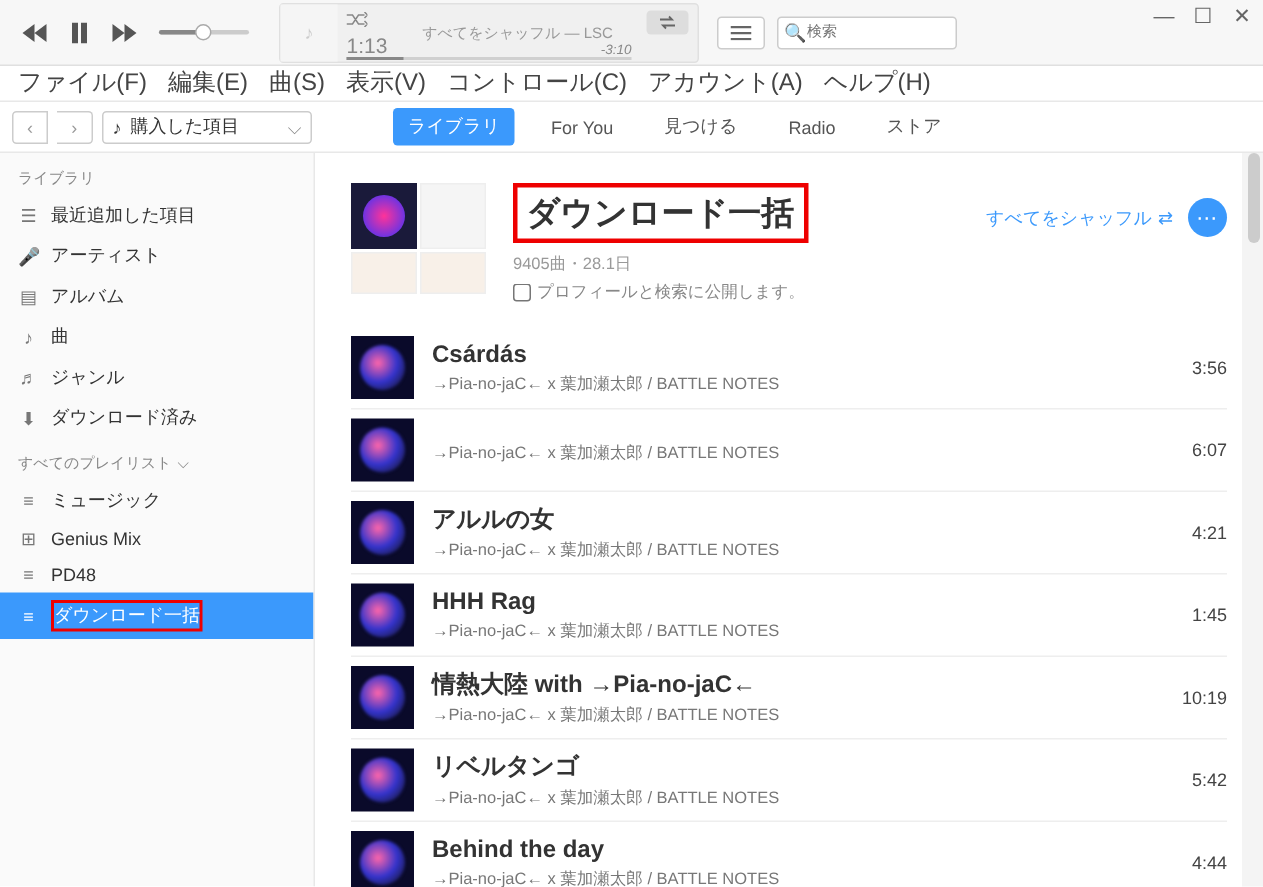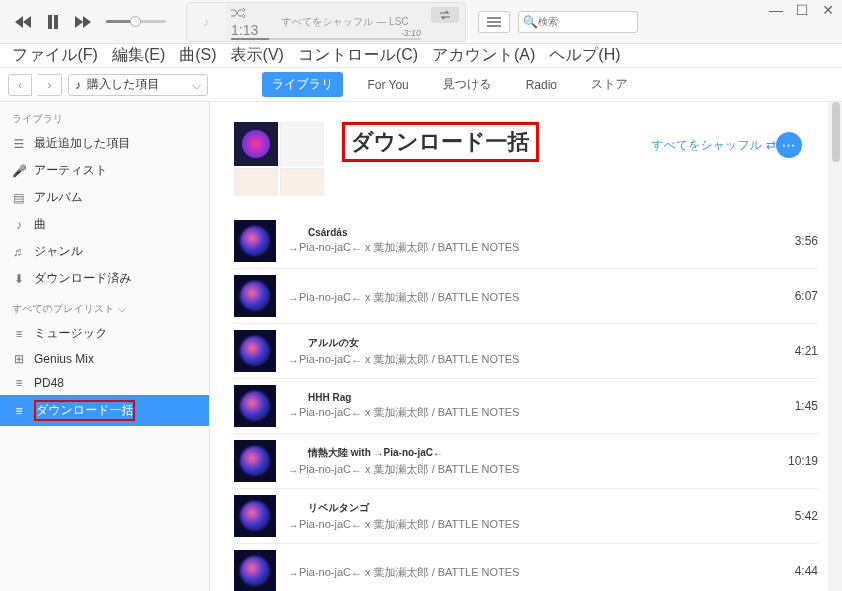--- a/index.html
+++ b/index.html
@@ -67,31 +67,31 @@
 .pl-art .a2 { position: absolute; left: 46px; top: 0; width: 44px; height: 44px; background: #f5f5f5; border: 1px solid #eee; }
 .pl-art .a3 { position: absolute; left: 0; top: 46px; width: 44px; height: 28px; background: #f8f0e8; border: 1px solid #eee; }
 .pl-art .a4 { position: absolute; left: 46px; top: 46px; width: 44px; height: 28px; background: #f8f0e8; border: 1px solid #eee; }
 .pl-info { margin-left: 16px; flex: 1; }
 .pl-title-box { border: 3px solid #e00; display: inline-block; padding: 2px 6px; }
 .pl-title { font-size: 22px; font-weight: bold; color: #333; }
 .pl-meta { font-size: 11px; color: #999; margin-top: 6px; }
 .pl-check { display: flex; align-items: center; gap: 4px; font-size: 11px; color: #888; margin-top: 4px; }
 .pl-check input { width: 12px; height: 12px; }
 
-.pl-actions { display: flex; align-items: center; position: absolute; right: 40px; top: 30px; }
+.pl-actions { display: flex; align-items: center; gap: 10px; position: absolute; right: 24px; top: 30px; }
 .shuffle-link { color: #3b99fc; font-size: 12px; display: flex; align-items: center; gap: 4px; }
 .more-btn { width: 26px; height: 26px; background: #3b99fc; border-radius: 50%; color: #fff; display: flex; align-items: center; justify-content: center; font-size: 14px; letter-spacing: 1px; }
 
 .tracks { padding: 4px 24px 0; }
 .track { display: flex; align-items: center; padding: 6px 0; border-top: 1px solid #eee; }
 .track:first-child { border-top: none; }
 .track-art { width: 42px; height: 42px; background: #0a0a2a; position: relative; margin-right: 12px; flex-shrink: 0; }
 .track-art::after { content: ""; position: absolute; inset: 6px; border-radius: 50%; background: radial-gradient(circle at 40% 40%, #ff66aa, #3333cc, #111); filter: blur(1px); }
 .track-info { flex: 1; }
-.track-title { font-size: 10px; font-weight: bold; color: #333; margin-left: 20px; }
+.track-title { font-size: 16px; font-weight: bold; color: #333; }
 .track-artist { font-size: 11px; color: #777; margin-top: 2px; }
 .track-time { font-size: 12px; color: #444; width: 40px; text-align: right; }
 
 .vtrack { position: absolute; right: 0; top: 0; bottom: 0; width: 14px; background: #f4f4f4; }
 .vthumb { position: absolute; right: 2px; top: 0; width: 8px; height: 60px; background: #ccc; border-radius: 4px; }
 </style>
 </head>
 <body>
 
 <div class="titlebar">
@@ -241,20 +241,25 @@
       <div class="pl-art">
         <div class="a1"></div>
           <div class="a2"></div>
           <div class="a3"></div>
           <div class="a4"></div>
       </div>
       <div class="pl-info">
         <div class="pl-title-box">
           <div class="pl-title">ダウンロード一括</div>
         </div>
+        <div class="pl-meta">9405曲・28.1日</div>
+        <label class="pl-check">
+          <input type="checkbox" style="">
+          <span>プロフィールと検索に公開します。</span>
+        </label>
       </div>
     </div>
 
     <div class="pl-actions">
       <div class="shuffle-link">
         <span>すべてをシャッフル</span>
         <span>⇄</span>
       </div>
       <div class="more-btn">⋯</div>
     </div>
@@ -303,20 +308,21 @@
           <div class="track-art"></div>
           <div class="track-info">
             <div class="track-title">リベルタンゴ</div>
             <div class="track-artist">→Pia-no-jaC← x 葉加瀬太郎 / BATTLE NOTES</div>
           </div>
           <div class="track-time">5:42</div>
         </div>
         <div class="track">
           <div class="track-art"></div>
           <div class="track-info">
+            <div class="track-title">Behind the day</div>
             <div class="track-artist">→Pia-no-jaC← x 葉加瀬太郎 / BATTLE NOTES</div>
           </div>
           <div class="track-time">4:44</div>
         </div>
       </div>
 
     <div class="vtrack">
         <div class="vthumb"></div>
       </div>
   </div>

